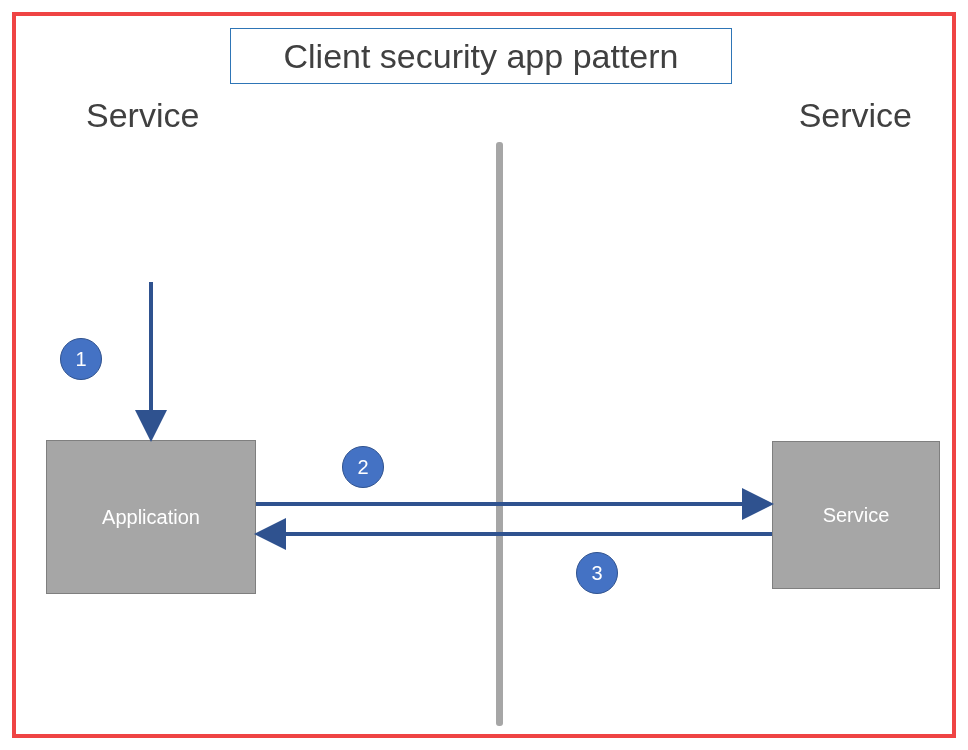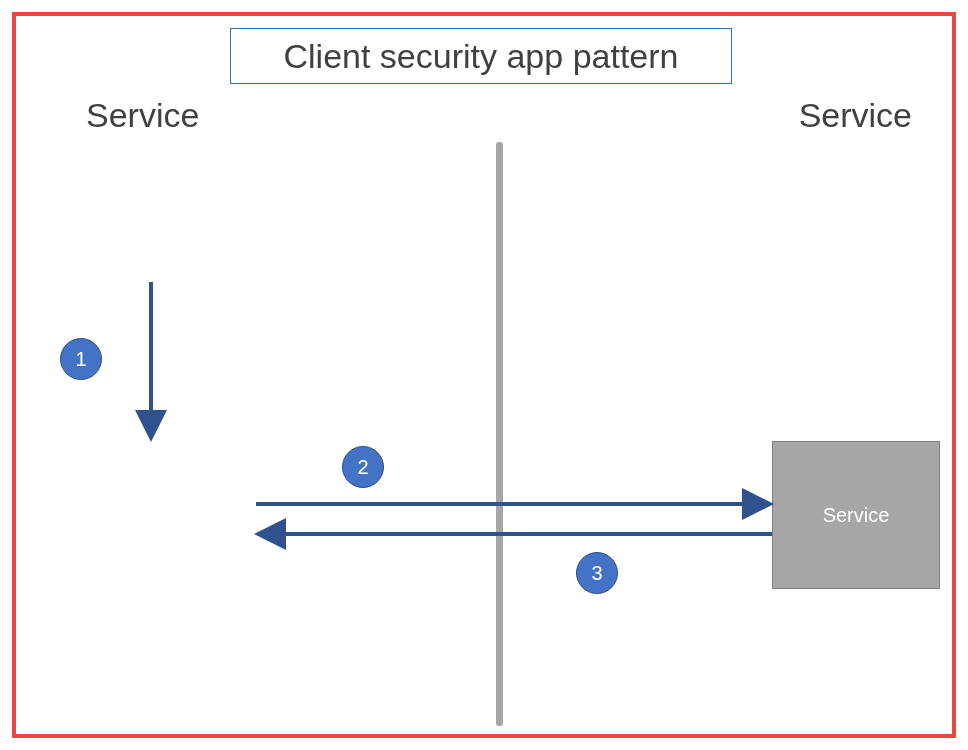--- a/index.html
+++ b/index.html
@@ -119,20 +119,21 @@
 <div class="frame">
 
   <div class="title-box">Client security app pattern</div>
 
   <div class="section-label section-client">Service</div>
   <div class="section-label section-service">Service</div>
 
   <div class="vline"></div>
 
 
+  <div class="box box-app">Application</div>
 
   <div class="box box-service">Service</div>
 
   <svg class="arrow" style="left:125px; top:266px; width:20px; height:158px;">
     <defs>
       <marker id="ah1" markerWidth="8" markerHeight="8" refX="5" refY="4" orient="auto">
         <path d="M0,0 L8,4 L0,8 Z" fill="#2f528f"></path>
       </marker>
     </defs>
     <line x1="10" y1="0" x2="10" y2="148" stroke="#2f528f" stroke-width="4" marker-end="url(#ah1)"></line>

